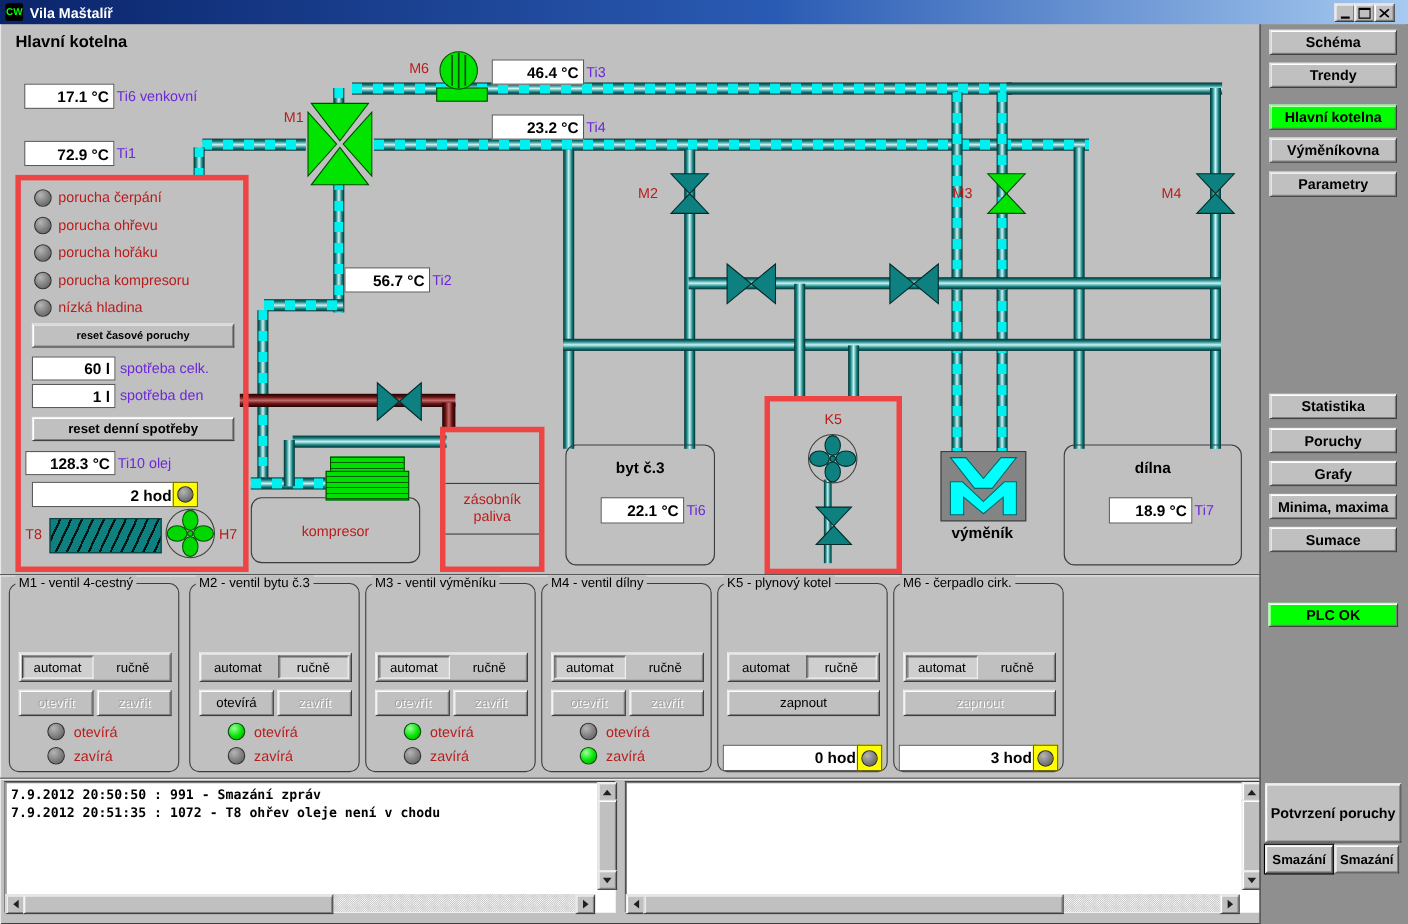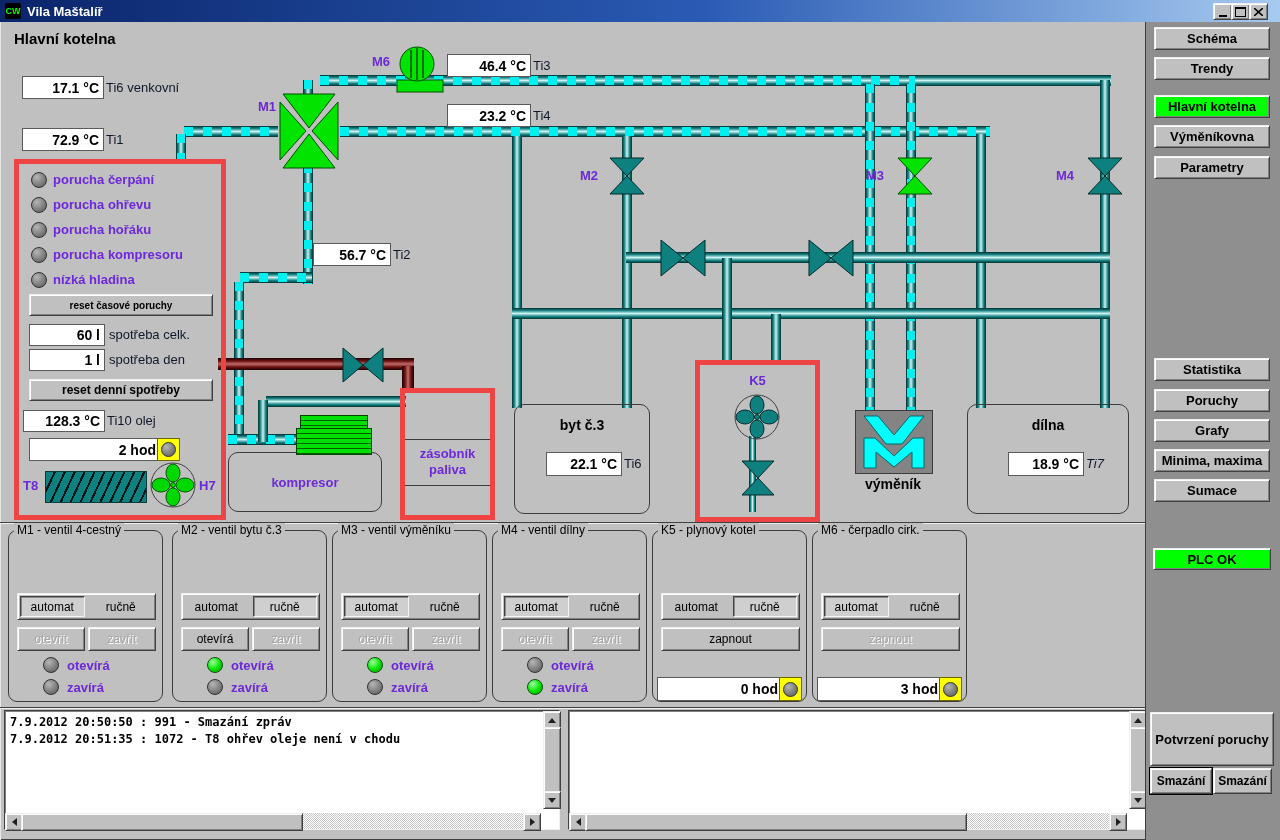--- a/index.html
+++ b/index.html
@@ -9,22 +9,22 @@
   .abs{position:absolute;}
   
   .b3{background:#c0c0c0;border:1px solid;border-color:#efefef #404040 #404040 #efefef;
       box-shadow:inset 1px 1px 0 #fff, inset -1px -1px 0 #808080;
       display:flex;align-items:center;justify-content:center;color:#000;}
   .inset{border:1px solid;border-color:#404040 #efefef #efefef #404040;
       box-shadow:inset 1px 1px 0 #808080;}
   .dis{color:#a6a6a6;text-shadow:1px 1px 0 #fff;}
   .field{background:#fff;border:1px solid #5a5a5a;color:#000;}
   .tv{font-weight:bold;font-size:14px;display:flex;align-items:center;justify-content:flex-end;padding-right:4px;}
-  .sl{font-size:13px;color:#0f172a;white-space:nowrap;}
-  .blk{font-size:13px;color:#6d28d9;white-space:nowrap;font-weight:bold;}
+  .sl{font-size:13px;color:#6d28d9;white-space:nowrap;}
+  .blk{font-size:13px;color:#b91c1c;white-space:nowrap;}
   .led{width:14px;height:14px;border-radius:50%;border:1px solid #303030;
        background:radial-gradient(circle at 35% 30%,#b5b5b5,#7a7a7a 60%,#585858);}
   .led.on{background:radial-gradient(circle at 35% 30%,#9cff9c,#00e400 55%,#009800);border-color:#0a4d0a;}
   .ybox{background:#ffff00;border:1px solid #6a6a00;display:flex;align-items:center;justify-content:center;}
   
   .pp-h,.pd-h{height:11px;background:linear-gradient(to bottom,#032f2f,#157f7f 22%,#c9f4f4 50%,#157f7f 78%,#032f2f);}
   .pp-v,.pd-v{width:10px;background:linear-gradient(to right,#032f2f,#157f7f 22%,#c9f4f4 50%,#157f7f 78%,#032f2f);}
   .pd-h::after{content:"";position:absolute;left:0;right:0;top:1px;bottom:1px;
       background:repeating-linear-gradient(90deg,#00f0f0 0 9px,transparent 9px 19px);}
   .pd-v::after{content:"";position:absolute;top:0;bottom:0;left:1px;right:1px;
@@ -253,21 +253,21 @@
       <polygon points="2,2 16,2 32,21 48,2 62,2 40,30 24,30" fill="#00ffff" stroke="#006666"></polygon>
       <polygon points="2,54 2,24 13,24 32,42 51,24 62,24 62,54 50,54 50,38 32,53 14,38 14,54" fill="#00ffff" stroke="#006666"></polygon>
     </svg>
   </div>
   <div class="abs" style="left:845px;top:476px;width:96px;text-align:center;font-weight:bold;font-size:14px;">výměník</div>
 
   <div class="abs rbox" style="left:967px;top:404px;width:160px;height:108px;">
     <div class="abs" style="left:0;top:12px;width:100%;text-align:center;font-weight:bold;font-size:14px;">dílna</div>
   </div>
   <div class="abs field tv" style="left:1008px;top:452px;width:70px;height:22px;">18.9 °C</div>
-  <div class="abs sl" style="left:1086px;top:456px;font-style:italic;">Ti7</div>
+  <div class="abs sl" style="left:1086px;top:456px;">Ti7</div>
 
   <div class="abs groove" style="left:0;top:522px;width:1146px;height:0;"></div>
   <div class="abs groove" style="left:0;top:707px;width:1146px;height:0;"></div>
 
   <div class="abs fs" style="left:8px;top:530px;width:153px;height:170px;">
     <div class="legend">M1 - ventil 4-cestný</div>
     <div class="abs mode" style="left:8px;top:62px;width:137px;height:25px;">
       <div class="mopt sel">automat</div>
       <div class="mopt">ručně</div>
     </div>

